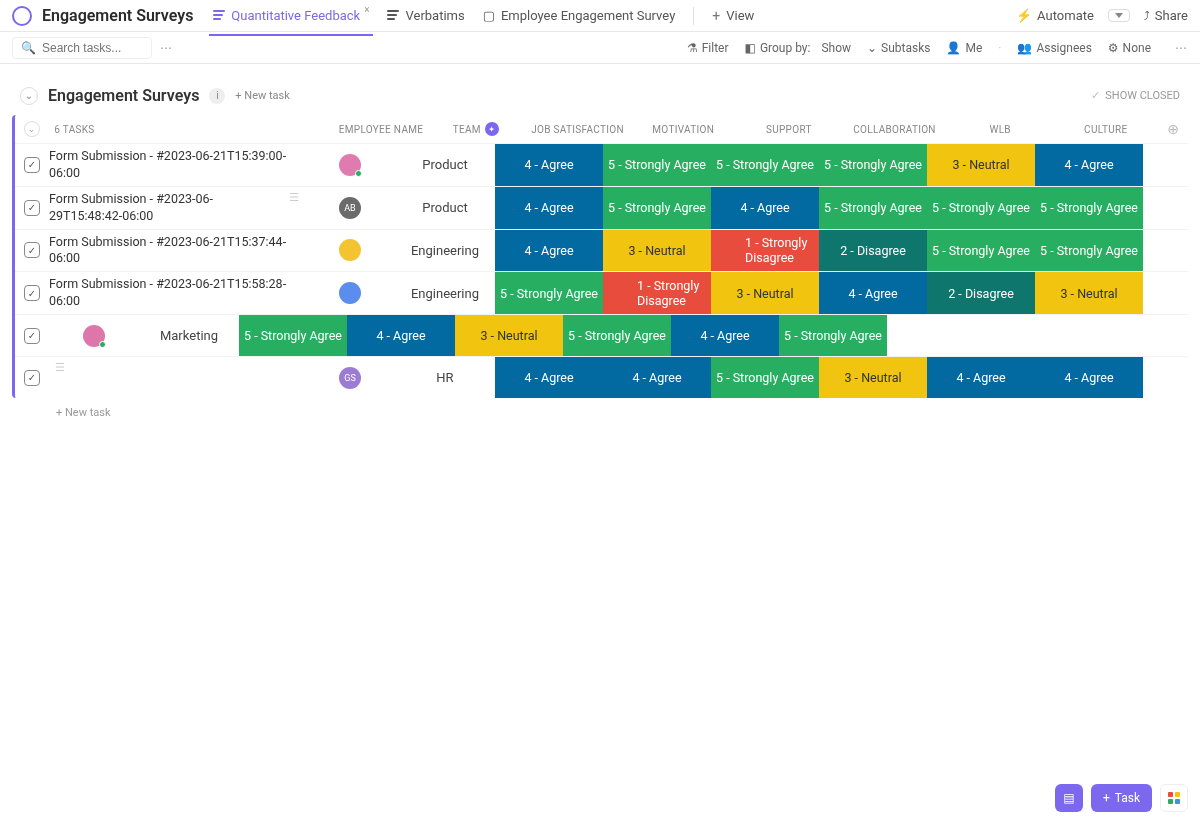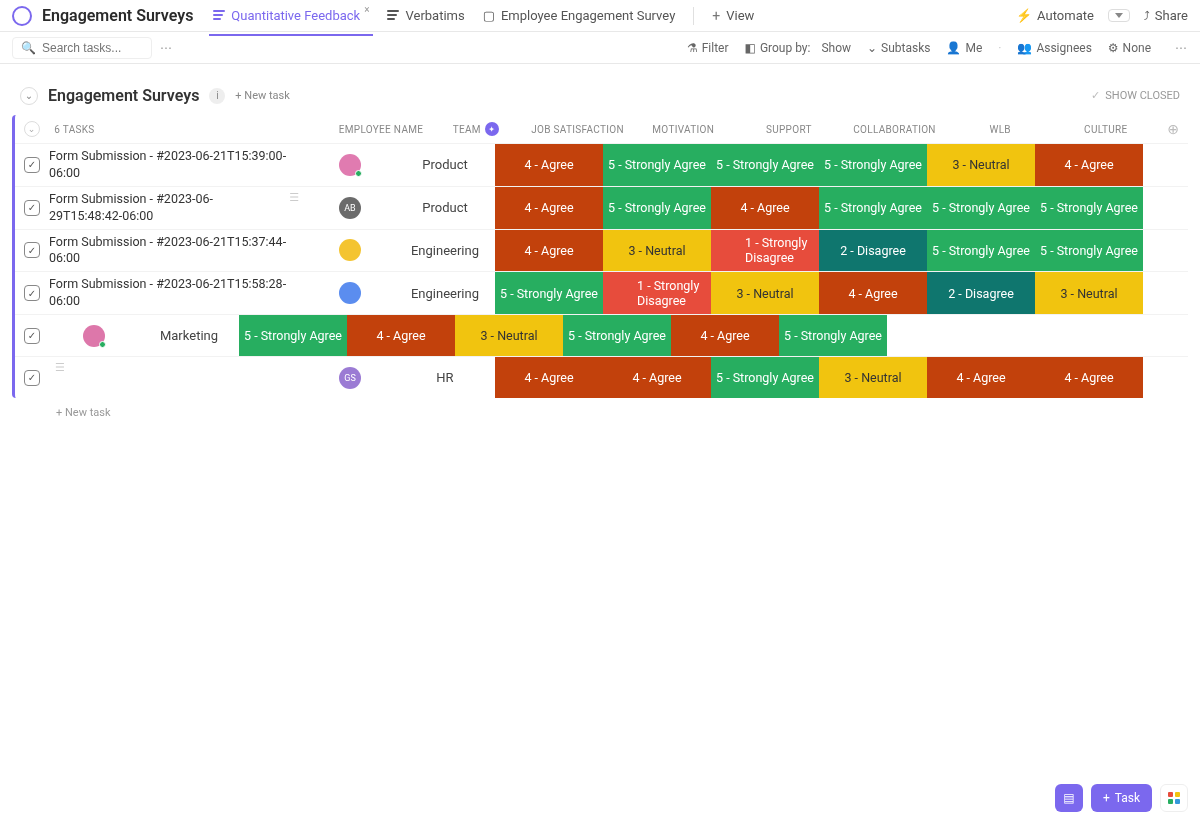--- a/index.html
+++ b/index.html
@@ -64,21 +64,21 @@
   .chk { width: 16px; height: 16px; border: 1.5px solid #ccc; border-radius: 4px; display:flex;align-items:center;justify-content:center;font-size:10px;color:#aaa; }
   .chk.done { border-color: #888; color: #555; }
   .td-name { width: 256px; display: flex; font-size: 12.5px; color: #333; line-height: 1.35; padding: 4px 6px 4px 0; }
   .note-icon { margin-left: 6px; color: #ccc; font-size: 11px; }
   .td-emp { width: 90px; display: flex; align-items: center; justify-content: center; }
   .avatar { width: 22px; height: 22px; border-radius: 50%; display:flex; align-items:center; justify-content:center; font-size:9px; color:#fff; position:relative; }
   .avatar .dot { position:absolute; width:7px; height:7px; background:#27ae60; border:1.5px solid #fff; border-radius:50%; bottom:-1px; right:-1px; }
   .td-team { width: 100px; display: flex; align-items: center; justify-content: center; font-size: 13px; color: #444; }
   .td-score { width: 108px; display: flex; align-items: center; justify-content: center; font-size: 12.5px; color: #fff; }
   
-  .c-blue   { background: #c2410c; }
+  .c-blue   { background: #0369a1; }
   .c-green  { background: #27ae60; }
   .c-yellow { background: #f1c40f; color: #333 !important; }
   .c-orange { background: #0f766e; }
   .c-red    { background: #e74c3c; padding-left: 34px; }
   
   .footer-newtask { padding: 8px 0 0 44px; font-size: 11px; color: #999; cursor: pointer; }
   
   
   .float-actions { position: fixed; right: 12px; bottom: 12px; display: flex; align-items: center; gap: 8px; }
   .float-btn { height: 28px; border-radius: 6px; display: flex; align-items: center; justify-content: center; font-size: 12px; cursor: pointer; }

